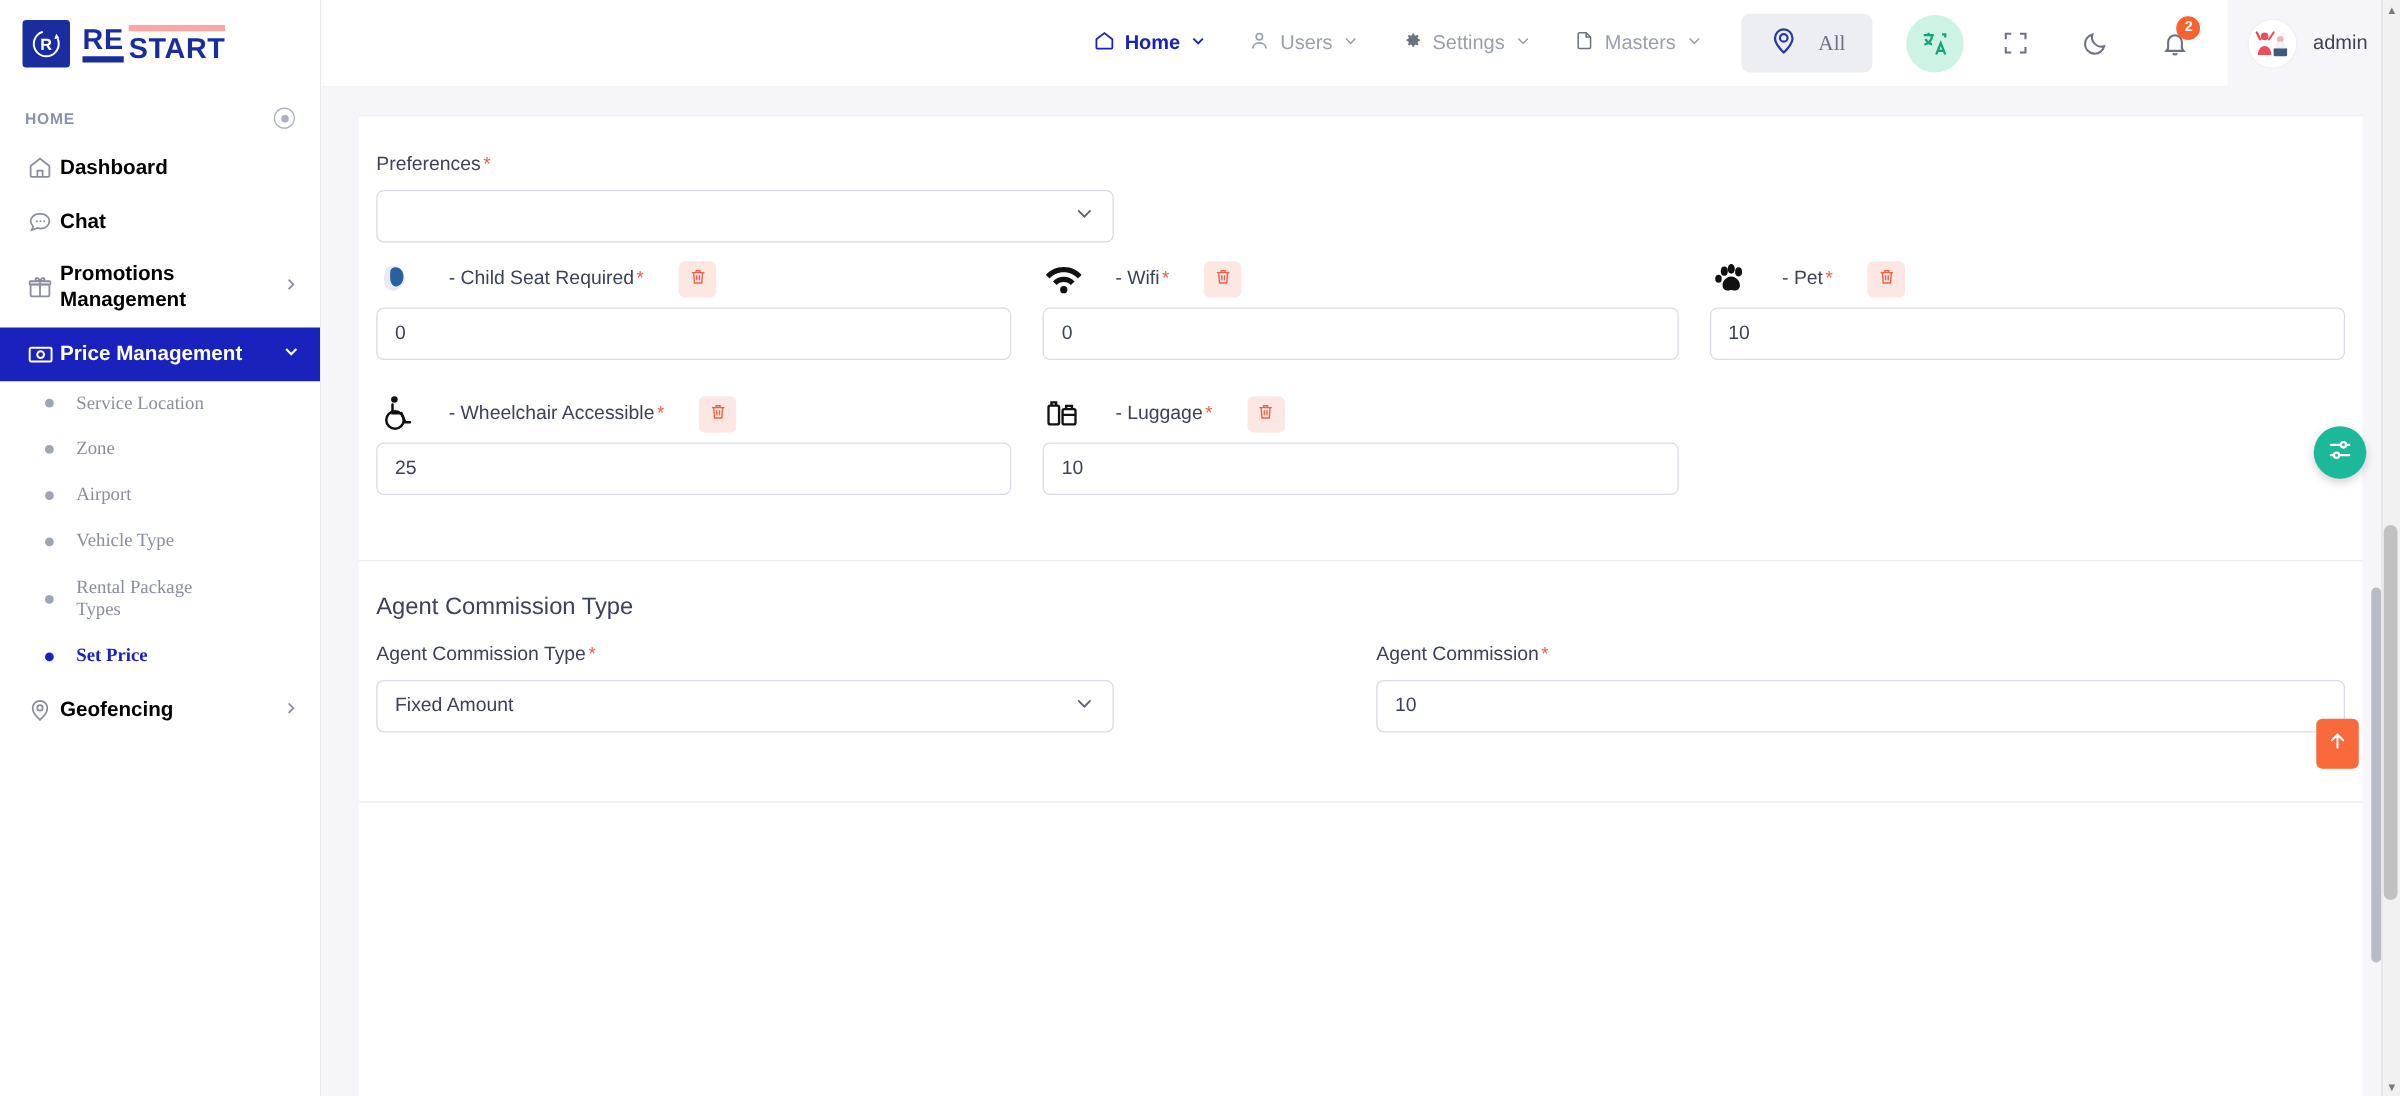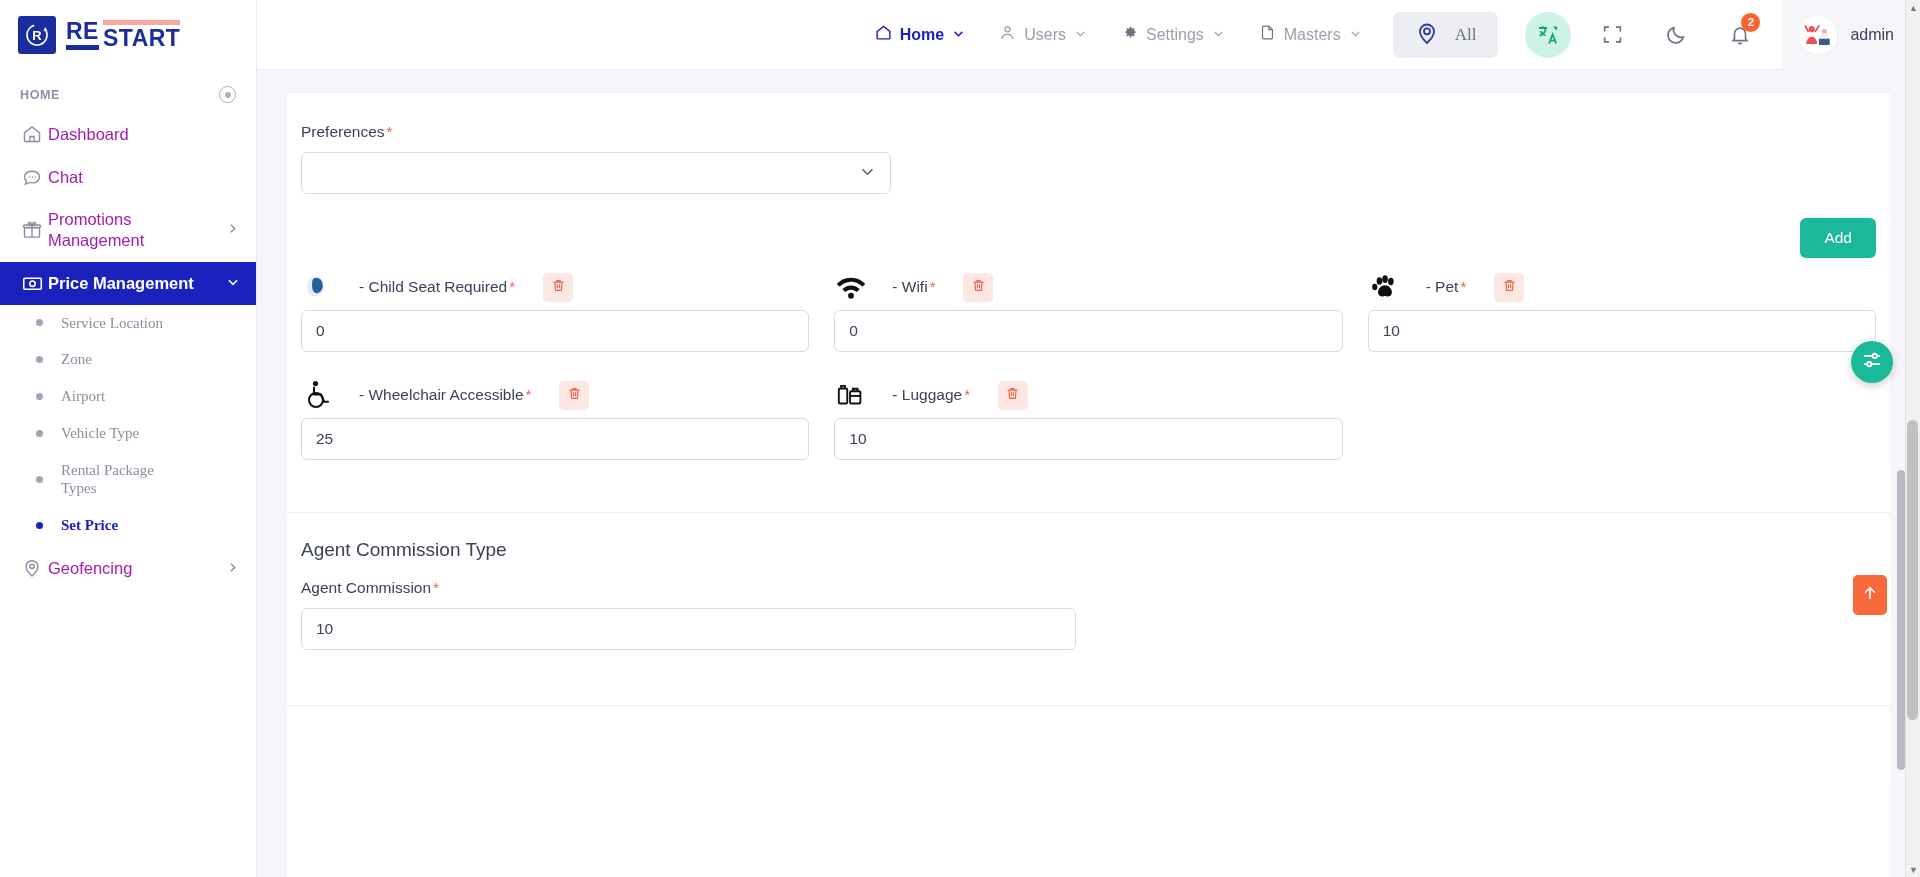--- a/index.html
+++ b/index.html
@@ -42,21 +42,21 @@
     font-size: 12.5px; font-weight: bold; color: #8a93a8; letter-spacing: .6px;
   }
   .collapse-dot {
     width: 17px; height: 17px; border: 1.6px solid #aab0bd; border-radius: 50%;
     display: flex; align-items: center; justify-content: center;
   }
   .collapse-dot i { width: 6px; height: 6px; background: #aab0bd; border-radius: 50%; display:block;}
 
   .nav-item {
     display: flex; align-items: center; padding: 11px 16px 11px 22px;
-    color: #a21caf; font-size: 16.5px; cursor: pointer; position: relative;
+    color: #000000; font-size: 16.5px; cursor: pointer; position: relative; font-weight: bold;
   }
   .nav-item .ico { width: 26px; flex: 0 0 26px; display: flex; align-items: center; }
   .nav-item .txt { flex: 1; line-height: 1.25; }
   .nav-item .chev { flex: 0 0 14px; color: #8a8f9e; }
   .nav-item.active {
     background: #1a22bd; color: #ffffff; font-weight: bold;
   }
   .nav-item.active .chev { color: #ffffff; }
 
   .sub-item {
@@ -453,23 +453,20 @@
             </div>
             <div class="select-box" style="width:590px">
               <span class="val"></span>
               <span class="chev-dn">
                 <svg width="17" height="17" viewBox="0 0 24 24" fill="none" stroke="currentColor" stroke-width="2">
                     <path d="M5 9l7 7 7-7"></path>
                   </svg>
               </span>
             </div>
 
-            <div style="display:flex;justify-content:flex-end;margin-top:24px;padding-right:0px;">
-              <button class="add-btn">Add</button>
-            </div>
 
             <div class="pref-grid" style="margin-top:6px">
 
               <div class="pref-cell">
                 <div class="pref-head">
                   <span class="pref-icon">
                     <svg width="30" height="30" viewBox="0 0 32 32">
                       <path d="M6 8c2-3 7-4 11-2 4 2 6 7 5 12-1 4-4 7-8 8-3 .6-6-.4-8-3-2-3-2-10 0-15z" fill="#e8ebf2"></path>
                       <path d="M10 9c1-2.5 4-3.5 7-2.2 3 1.3 4.5 5 4 9-.4 3-2 5.5-5 6.5-2 .7-4-.2-5-2-1.5-2.6-1.5-8.3-1-11.3z" fill="#2a5fa0"></path>
                       <circle cx="15.5" cy="11" r="2.6" fill="#2a5fa0"></circle>
@@ -592,20 +589,33 @@
           </div>
 
           <div class="divider" style="margin-top:32px"></div>
 
           <div>
             <div class="sec-title">Agent Commission Type</div>
             <div class="sec" style="padding-top:18px">
               <div class="two-col">
                 <div>
                   <div class="field-label">
+                    <span>Agent Commission Type</span><span class="req">*</span>
+                  </div>
+                  <div class="select-box" style="width:590px">
+                    <span class="val">Fixed Amount</span>
+                    <span class="chev-dn">
+                      <svg width="17" height="17" viewBox="0 0 24 24" fill="none" stroke="currentColor" stroke-width="2">
+                          <path d="M5 9l7 7 7-7"></path>
+                        </svg>
+                    </span>
+                  </div>
+                </div>
+                <div>
+                  <div class="field-label">
                     <span>Agent Commission</span><span class="req">*</span>
                   </div>
                   <div class="input-box">10</div>
                 </div>
               </div>
             </div>
           </div>
 
           <div class="divider" style="margin-top:55px"></div>
         </div>

